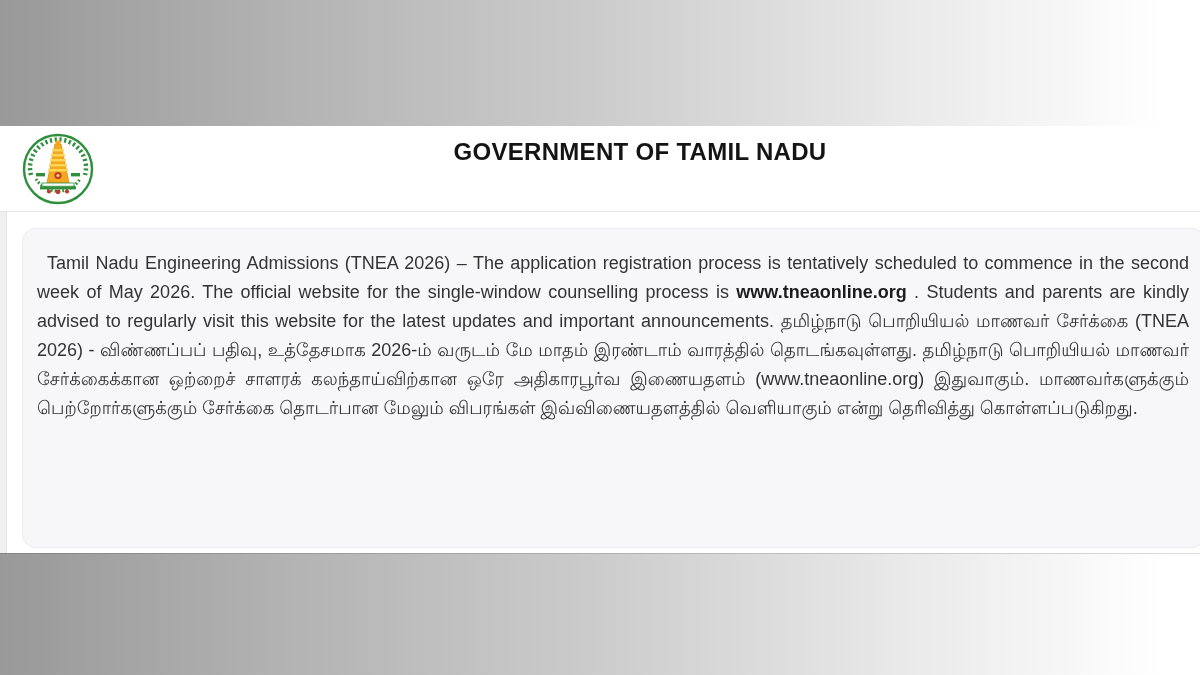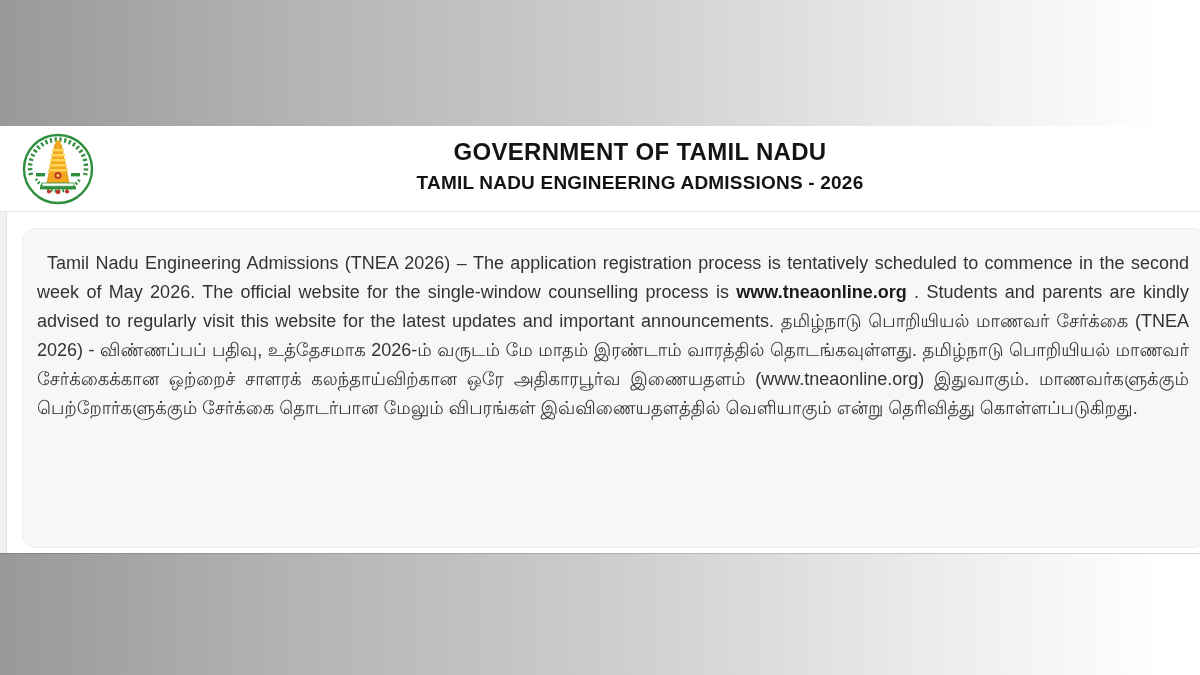--- a/index.html
+++ b/index.html
@@ -88,21 +88,20 @@
 
       <rect x="20" y="50" width="32" height="3.2" fill="#ffffff" stroke="#2f8f3c" stroke-width="0.8"></rect>
       <rect x="18" y="53.4" width="36" height="3" fill="#2f8f3c"></rect>
       <circle cx="27" cy="58.5" r="2.1" fill="#c0392b"></circle>
       <circle cx="36" cy="58.8" r="2.4" fill="#c0392b"></circle>
       <circle cx="45" cy="58.5" r="2.1" fill="#c0392b"></circle>
     </svg>
 
     <div class="titles">
       <div class="gov-title">GOVERNMENT OF TAMIL NADU</div>
-      <div class="gov-subtitle">TAMIL NADU ENGINEERING ADMISSIONS - 2026</div>
     </div>
   </div>
 
   <div class="notice-box">
     <p class="notice-text"><span>Tamil Nadu Engineering Admissions (TNEA 2026) – The application registration process is tentatively scheduled to commence in the second week of May 2026. The official website for the single-window counselling process is </span><span class="site">www.tneaonline.org</span><span> . Students and parents are kindly advised to regularly visit this website for the latest updates and important announcements. </span><span lang="ta">தமிழ்நாடு பொறியியல் மாணவர் சேர்க்கை (TNEA 2026) - விண்ணப்பப் பதிவு, உத்தேசமாக 2026-ம் வருடம் மே மாதம் இரண்டாம் வாரத்தில் தொடங்கவுள்ளது. தமிழ்நாடு பொறியியல் மாணவர் சேர்க்கைக்கான ஒற்றைச் சாளரக் கலந்தாய்விற்கான ஒரே அதிகாரபூர்வ இணையதளம் (www.tneaonline.org) இதுவாகும். மாணவர்களுக்கும் பெற்றோர்களுக்கும் சேர்க்கை தொடர்பான மேலும் விபரங்கள் இவ்விணையதளத்தில் வெளியாகும் என்று தெரிவித்து கொள்ளப்படுகிறது.</span></p>
   </div>
 </div>
 
 <div class="band-bottom-edge"></div>
 

